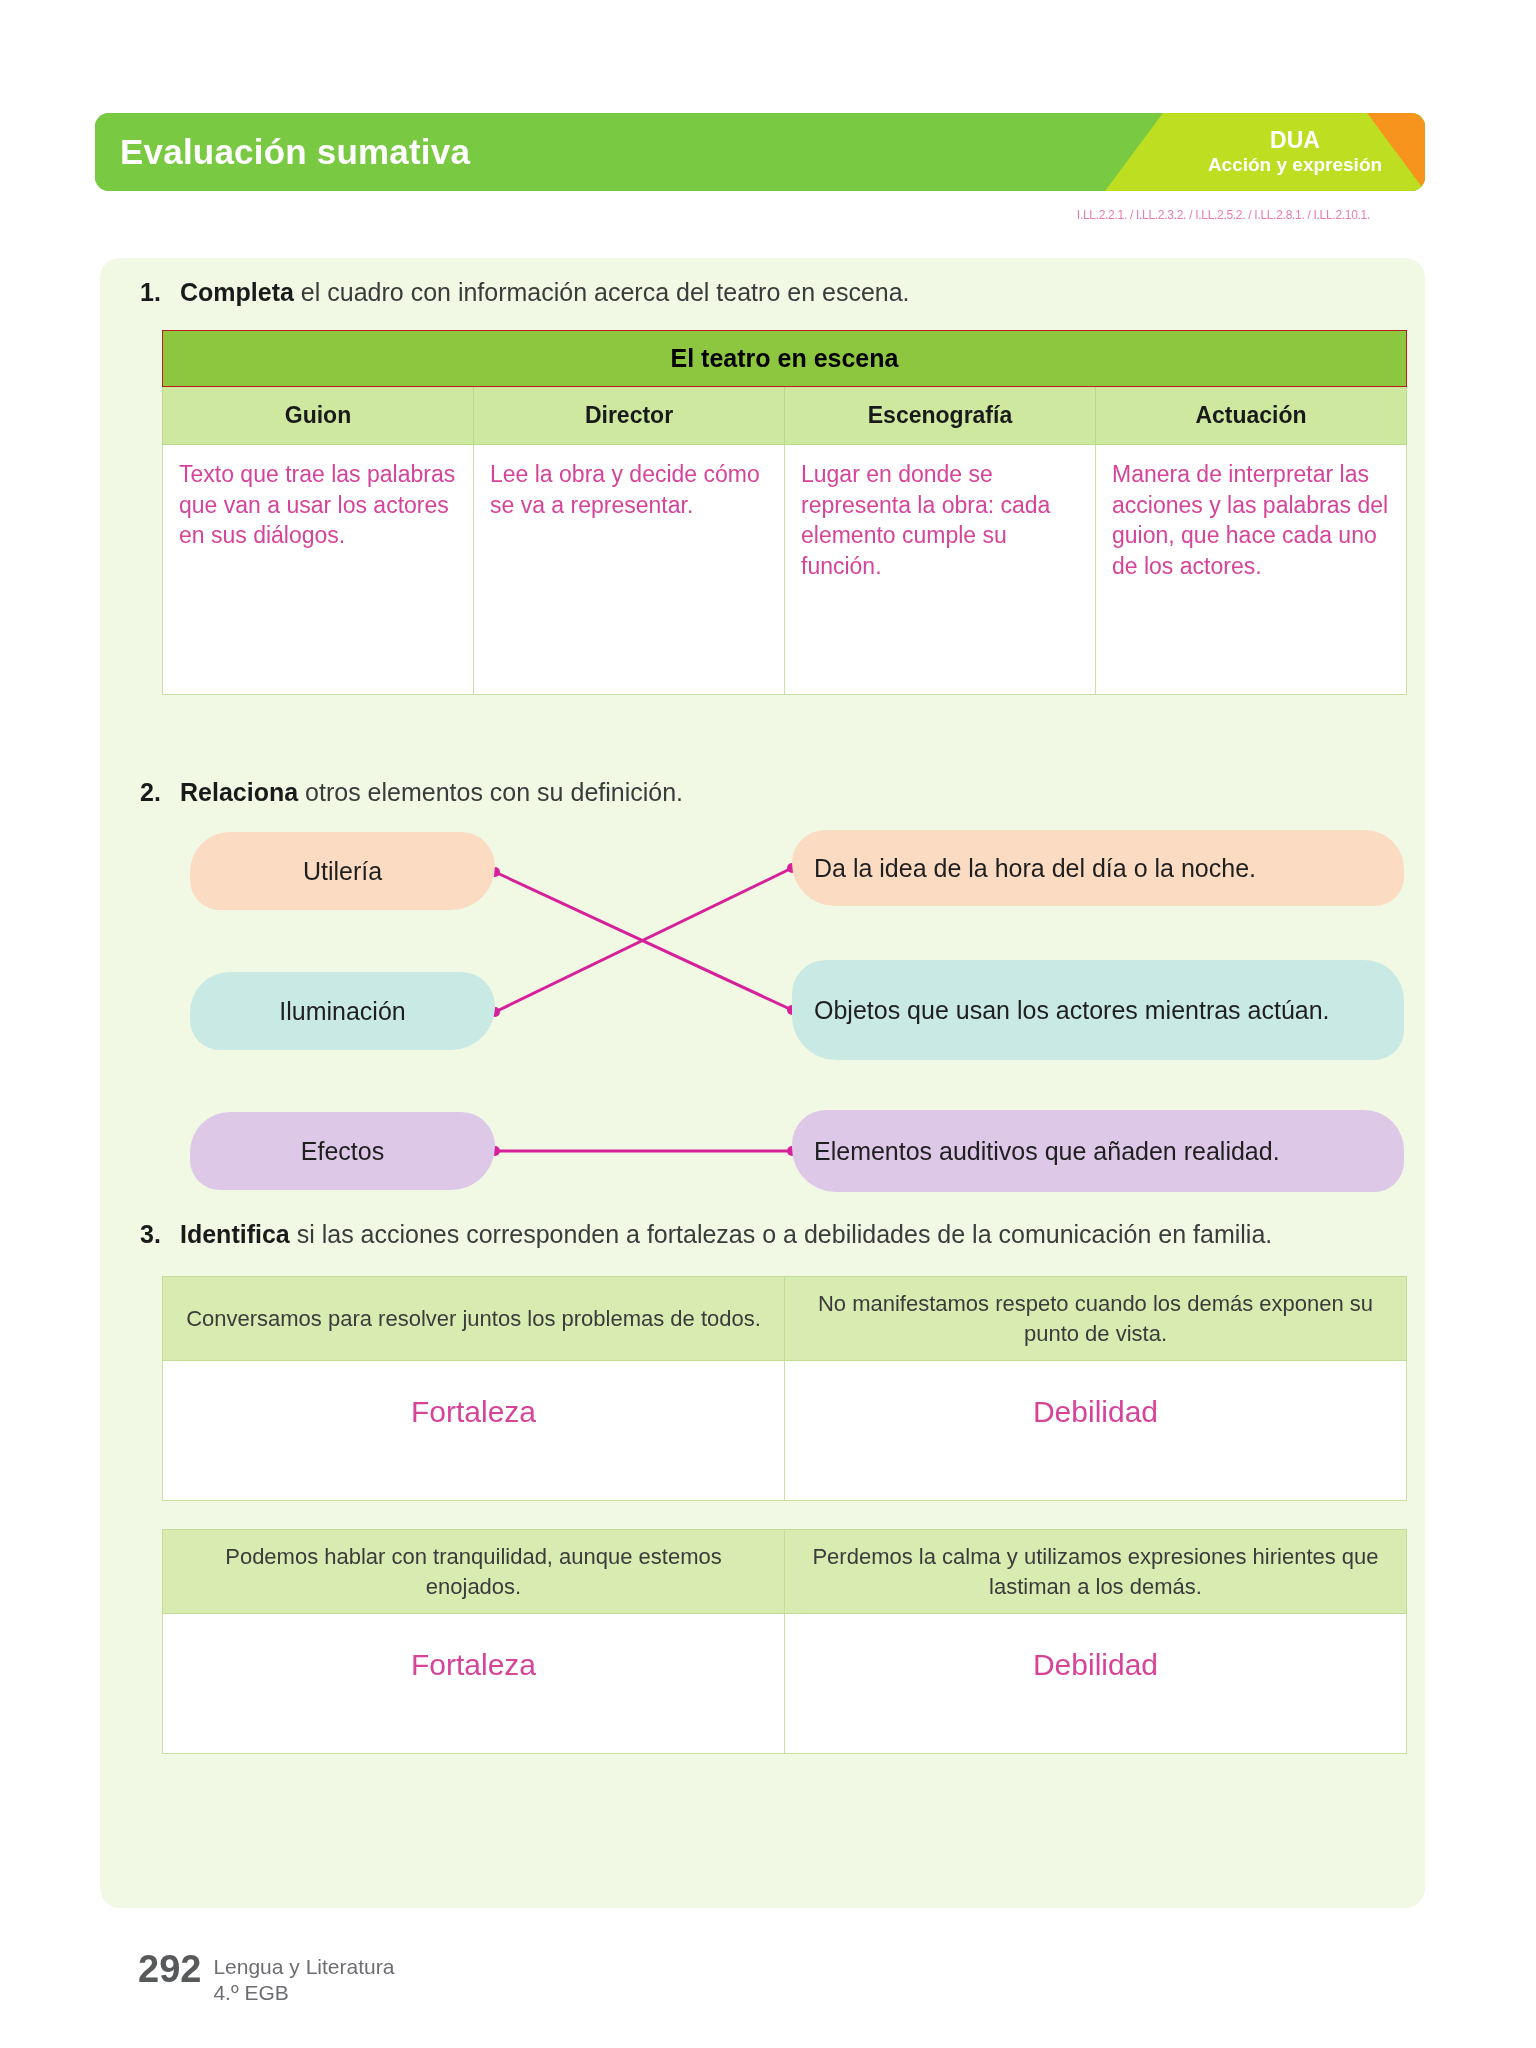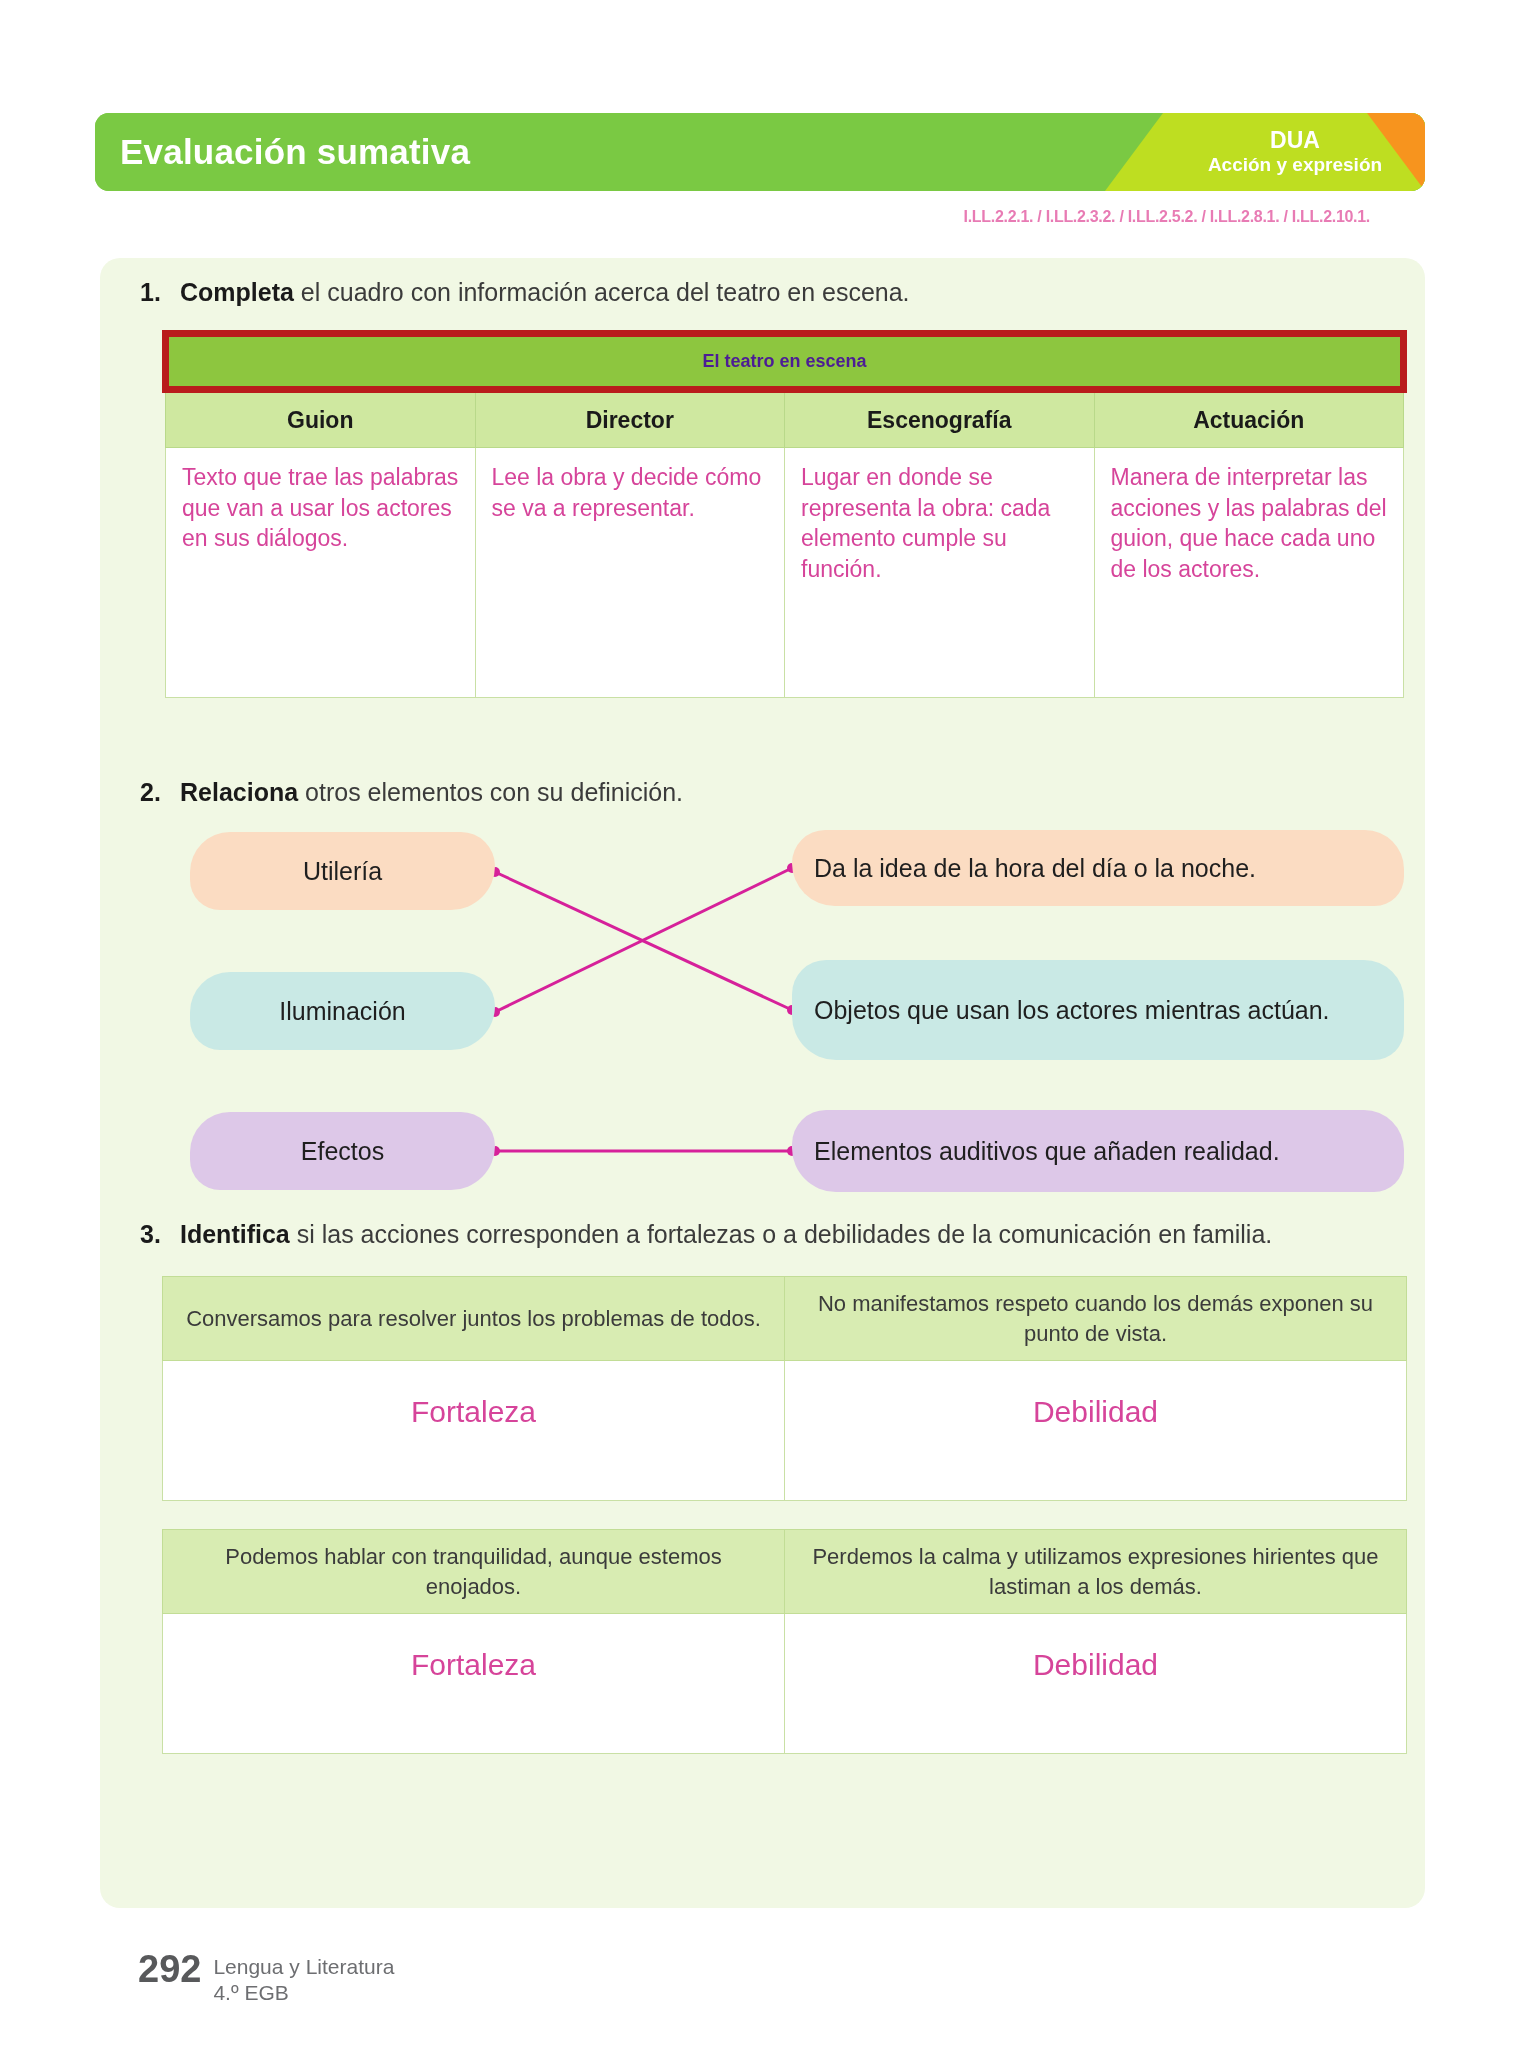--- a/index.html
+++ b/index.html
@@ -82,22 +82,22 @@
   .dua-sub {
     font-size: 19px;
     font-weight: bold;
     display: block;
   }
 
   .codes-line {
     position: absolute;
     right: 110px;
     top: 208px;
-    font-size: 16px;
-    font-weight: 700;
+    font-size: 12px;
+    font-weight: 400;
     color: #e87bb4;
     letter-spacing: -0.3px;
     white-space: nowrap;
     padding-left: 45px;
   }
 
   
   .content-panel {
     position: absolute;
     left: 100px;
@@ -132,26 +132,26 @@
   .ex-text b { font-weight: bold; color: #1a1a1a; }
 
   
   .teatro-table {
     border-collapse: collapse;
     width: 1245px;
     table-layout: fixed;
   }
   .teatro-table .title-row td {
     background: #8dc63f;
-    color: #4c1d95;
-    font-size: 18px;
+    color: #000000;
+    font-size: 25px;
     font-weight: bold;
     text-align: center;
     height: 56px;
-    border: 7px solid #b91c1c;
+    border: 1px solid #b91c1c;
   }
   .teatro-table .head-row td {
     background: #cfe8a0;
     color: #1a1a1a;
     font-size: 23px;
     font-weight: bold;
     text-align: center;
     height: 58px;
     border: 1px solid #b9d98a;
   }

